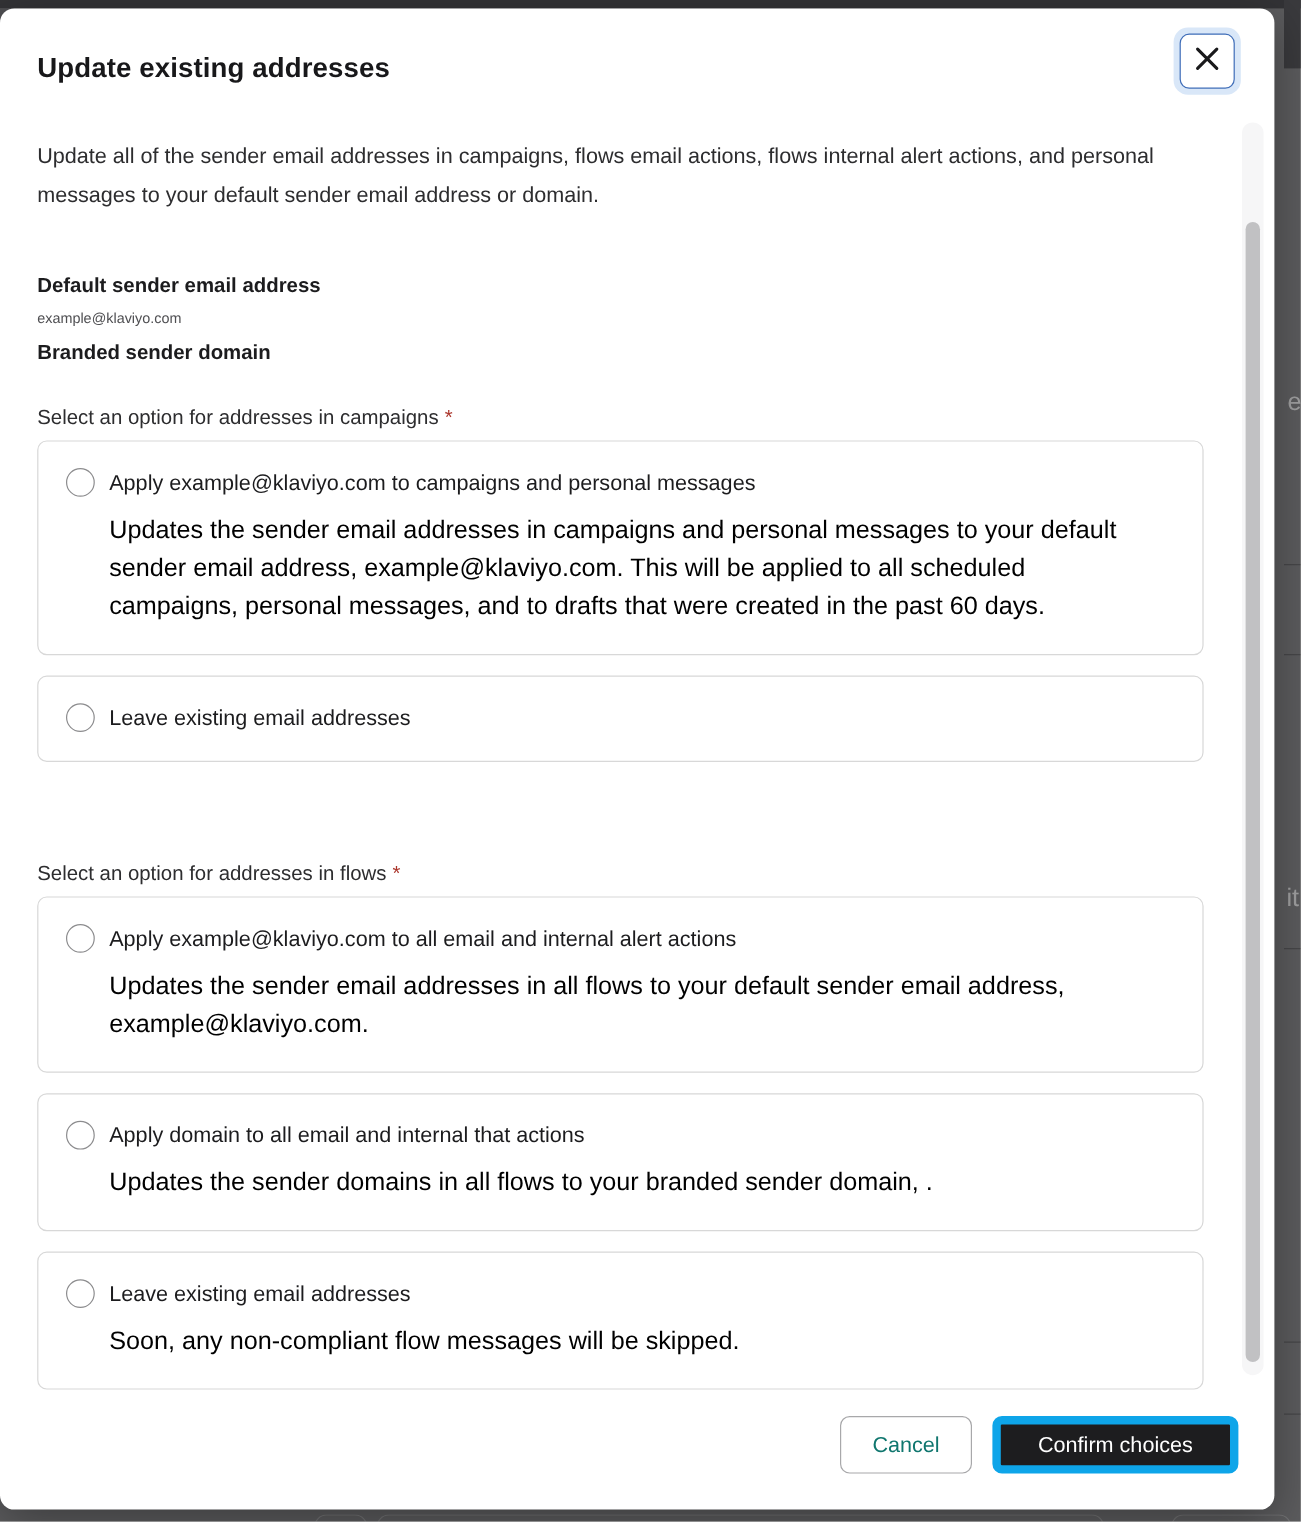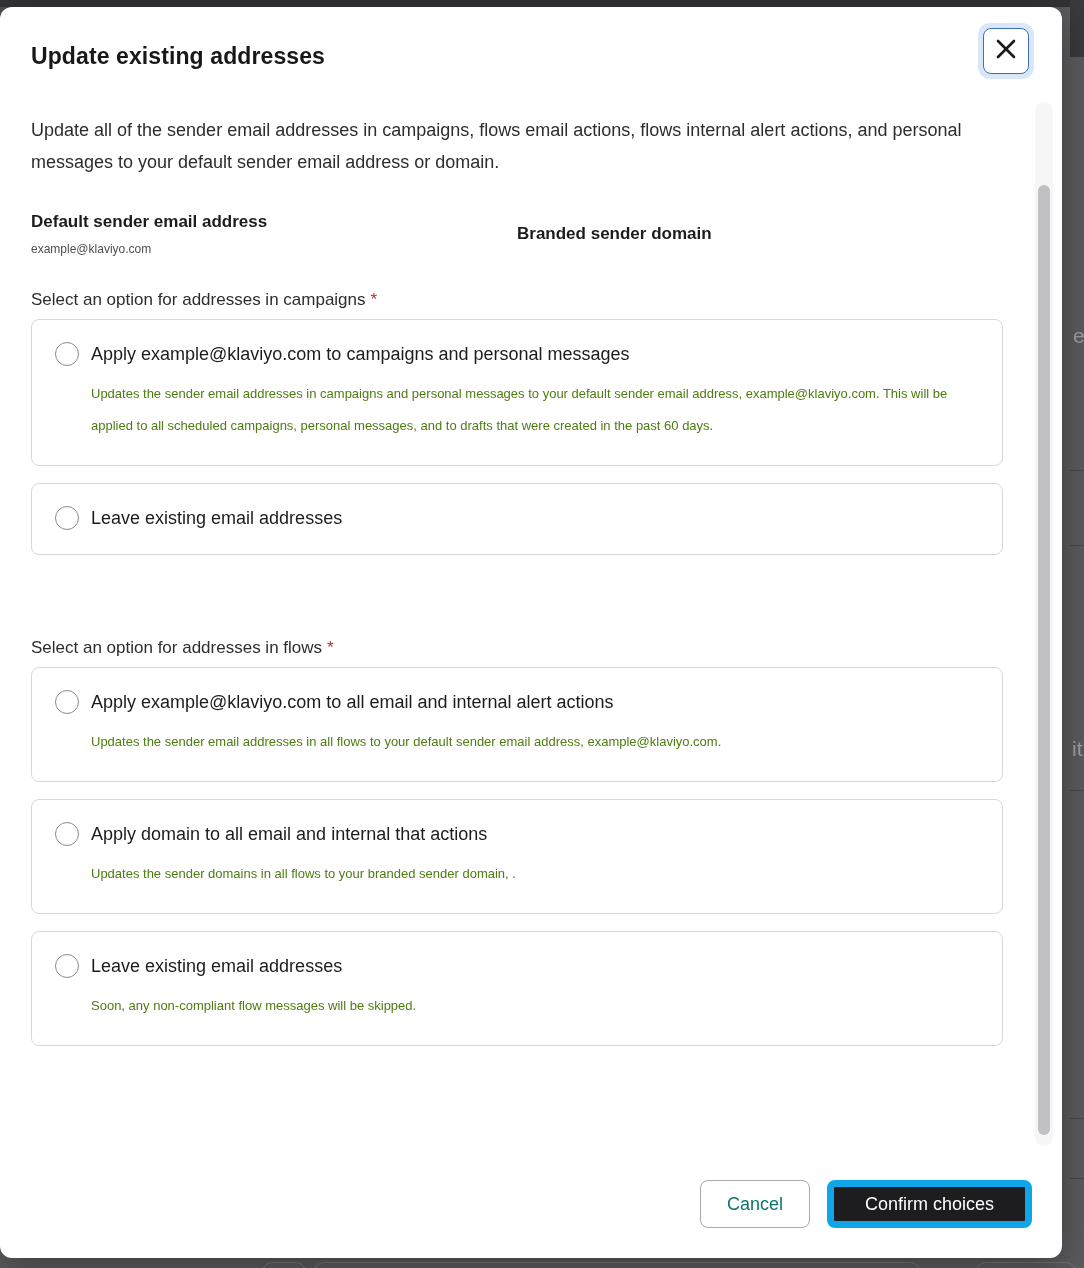--- a/index.html
+++ b/index.html
@@ -37,40 +37,40 @@
     position:absolute; top:16px; right:28px; width:56px; height:56px;
     background:#d9e7f8; border-radius:12px; padding:5px; cursor:pointer;
   }
   .close-btn {
     width:46px; height:46px; background:#ffffff; border:1.5px solid #3f6db8;
     border-radius:8px; display:flex; align-items:center; justify-content:center;
   }
 
   .modal-desc { margin-top:44px; font-size:18px; line-height:32px; color:#2d2d2f; width:950px; }
 
-  .sender-row { display:flex; margin-top:34px; }
+  .sender-row { display:flex; margin-top:50px;flex-direction:column; }
   .sender-col-left { width:486px; }
   .sender-label { font-size:17px; font-weight:700; color:#1c1c1e; }
   .sender-value { font-size:12px; color:#4f4f52; margin-top:10px; }
   .sender-col-right .sender-label { margin-top:12px; }
 
   .section-label { margin-top:34px; font-size:17px; color:#2d2d2f; margin-bottom:9px; }
   .required-mark { color:#ab352b; font-size:17px; margin-left:5px; }
 
   .option-card {
     border:1px solid #d8d8d8; border-radius:8px; background:#fff;
     padding:21px 28px 23px 23px; margin-bottom:17px;
   }
   .option-head { display:flex; align-items:flex-start; }
   .radio-circle {
     flex:0 0 auto; width:24px; height:24px; border:1.5px solid #8c8c8e;
     border-radius:50%; background:#fff; margin-right:12px; margin-top:1px; cursor:pointer;
   }
   .option-title { font-size:18px; font-weight:400; color:#1c1c1e; line-height:26px; }
-  .option-desc { margin-left:36px; margin-top:11px; font-size:13px; line-height:32px; color:#4d7c0f; width:875px; }
+  .option-desc { margin-left:36px; margin-top:11px; font-size:21px; line-height:32px; color:#000000; width:875px; }
   .section-gap { height:32px; }
 
   
   .scroll-track {
     position:absolute; top:95px; right:9px; width:18px; height:1044px;
     background:#f6f6f7; border-radius:9px;
   }
   .scroll-thumb {
     position:absolute; top:83px; left:3px; width:12px; height:950px;
     background:#c1c1c3; border-radius:6px;

